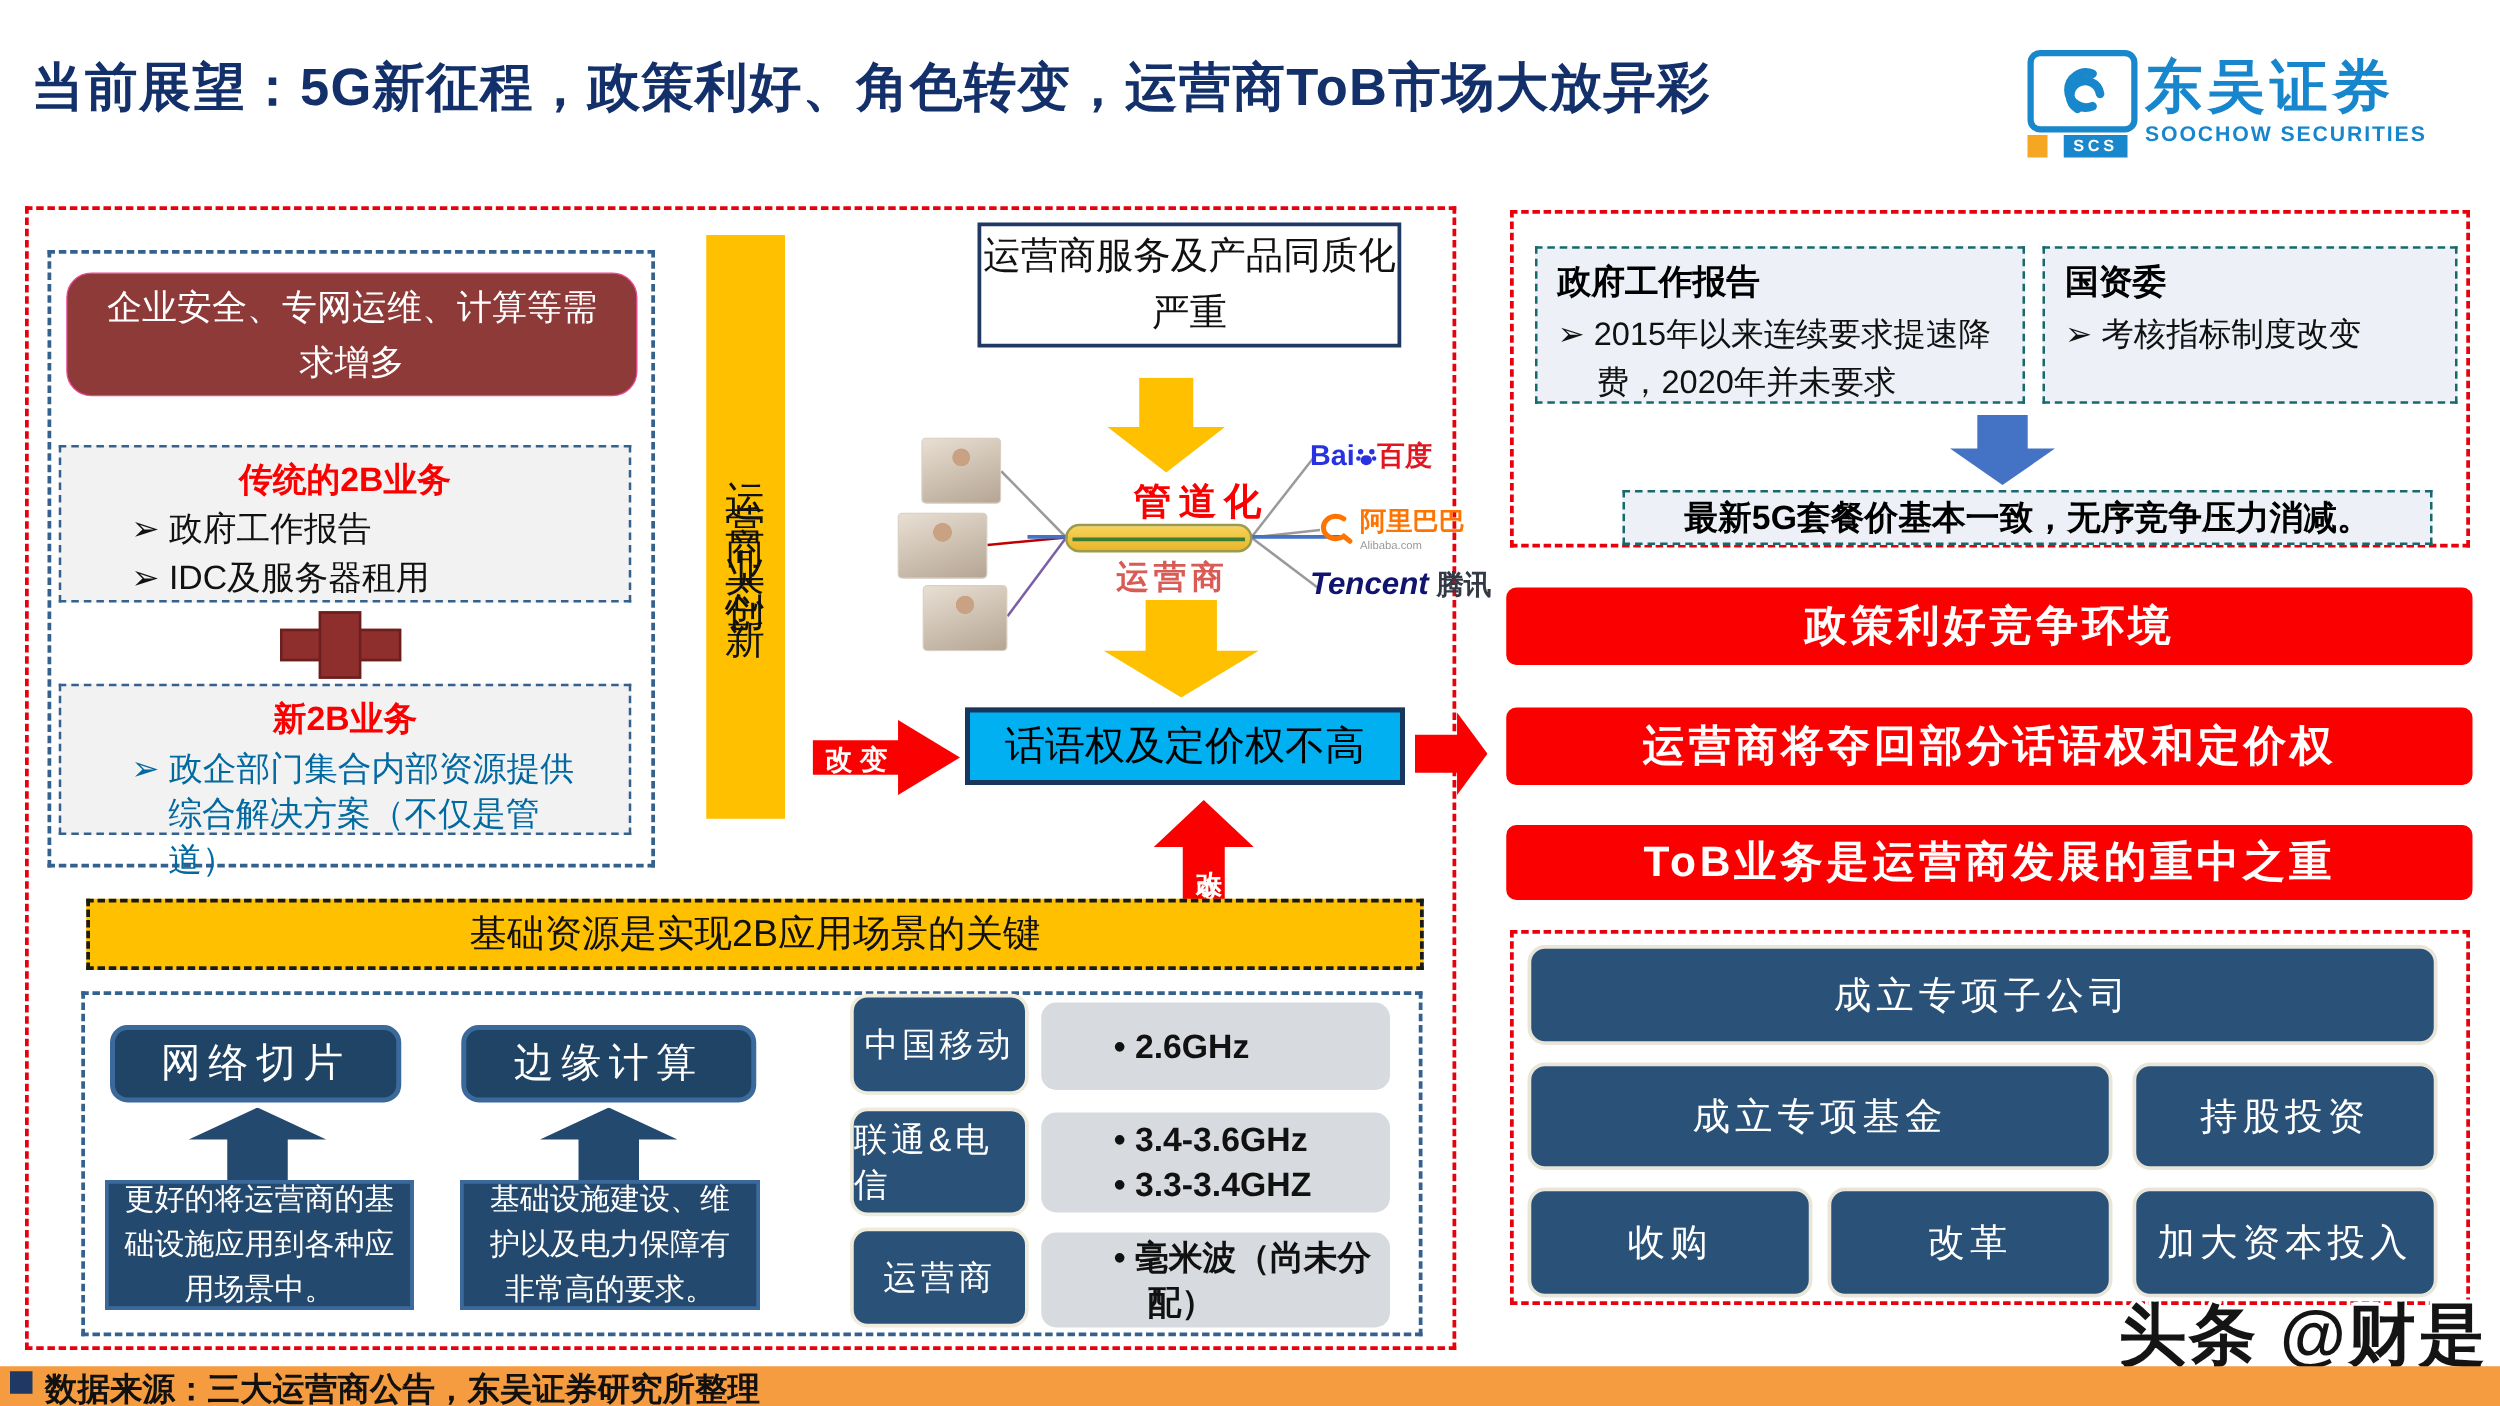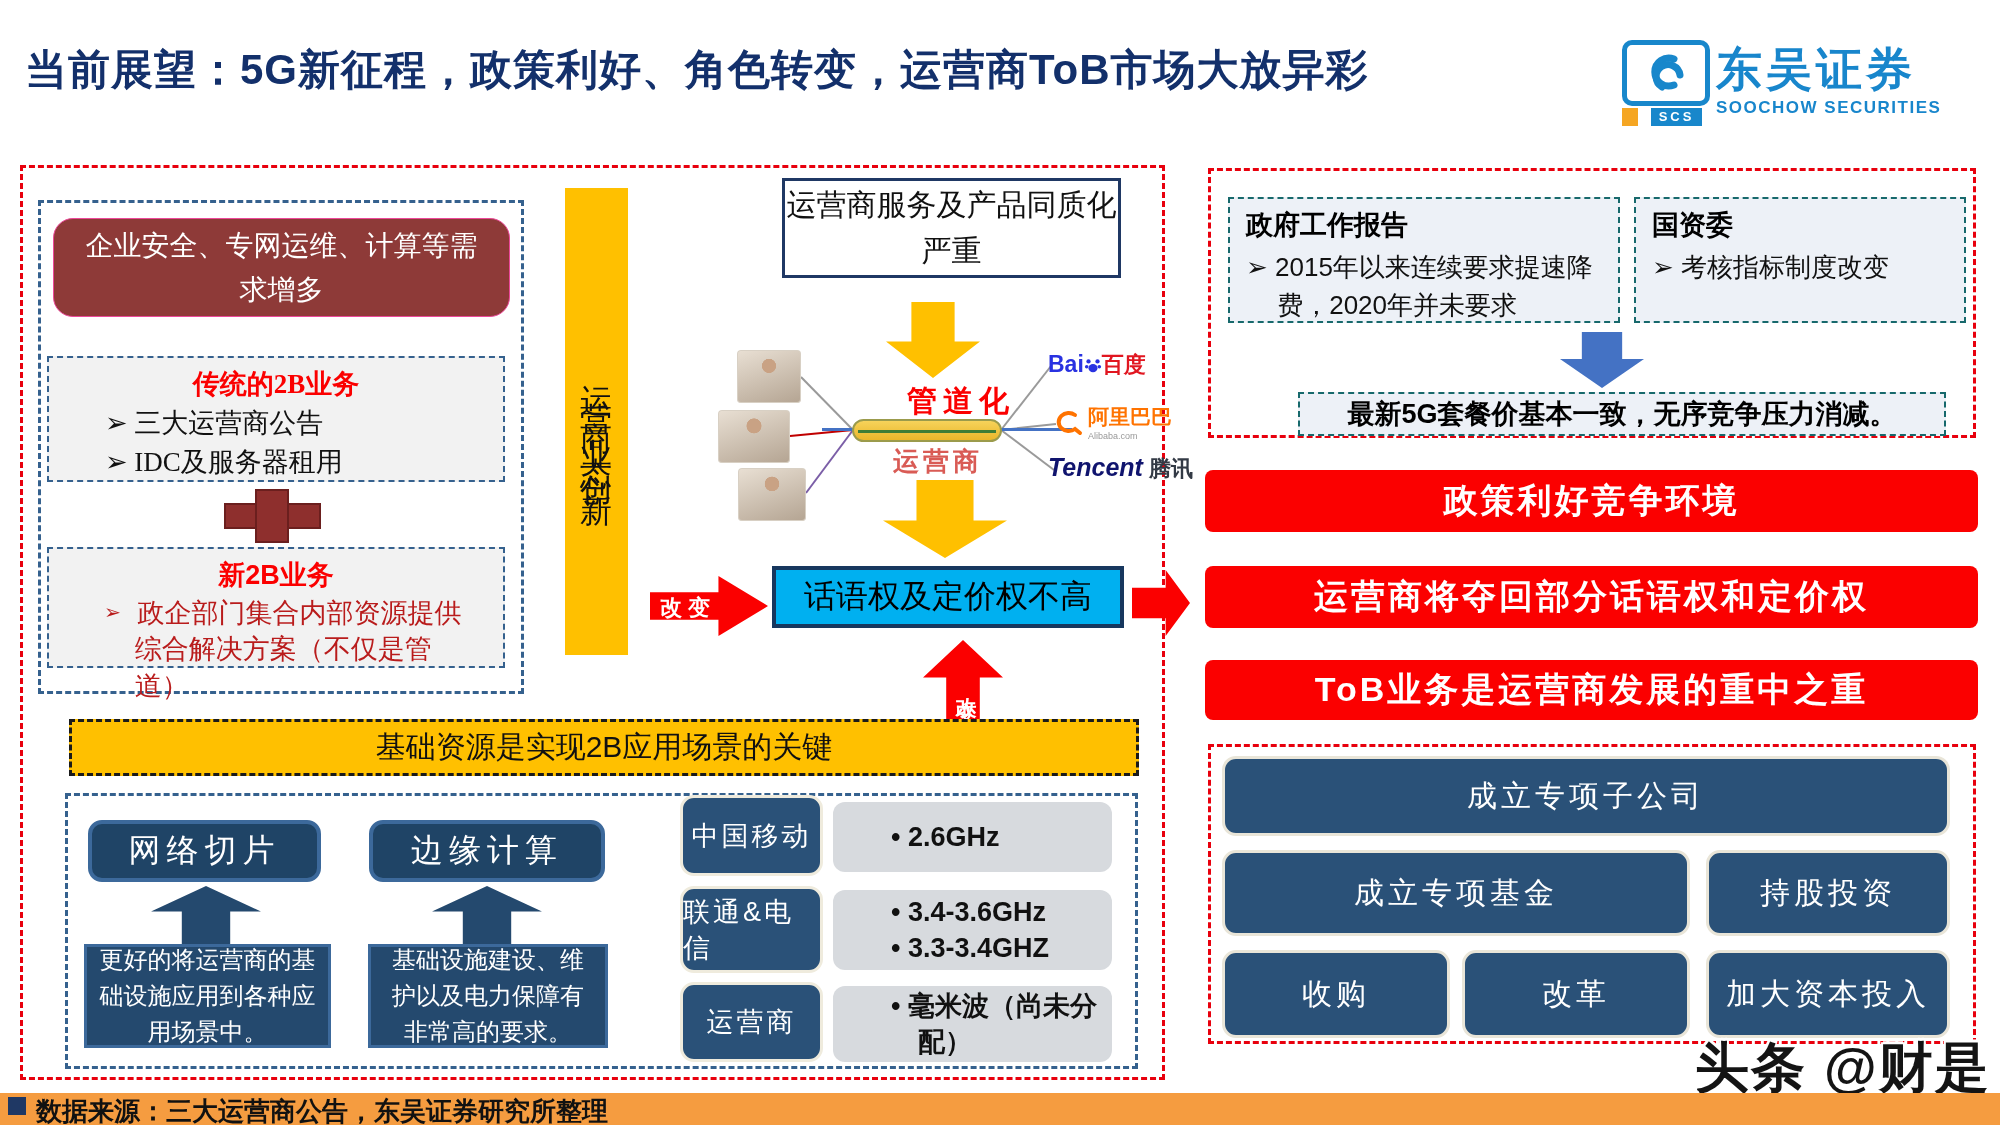--- a/index.html
+++ b/index.html
@@ -19,22 +19,22 @@
   
   .red-group{border:3px dashed #E8000D;}
   .blue-panel{border:3px dashed #35618E;}
   
   .darkred-box{background:#8E3A38;border:1px solid #ec4899;border-radius:20px;color:#fff;
                display:flex;align-items:center;justify-content:center;text-align:center;
                font-size:28px;line-height:1.55;padding:0 30px;}
   .biz-box{background:#F2F2F2;border:2px dashed #35618E;}
   .biz-title{font-size:27px;font-weight:bold;color:#FB0000;text-align:center;margin-top:8px;}
   .biz-item{font-size:27px;color:#111;margin:4px 0 0 56px;line-height:1.3;}
-  .biz-item-wrap{font-size:27px;color:#b91c1c;margin:4px 28px 0 56px;line-height:1.35;
-                 padding-left:1.1em;text-indent:-1.1em;font-family:Liberation Mono, monospace;}
+  .biz-item-wrap{font-size:27px;color:#0369a1;margin:4px 28px 0 56px;line-height:1.35;
+                 padding-left:1.1em;text-indent:-1.1em;}
   .plusbar{position:absolute;background:#8E2F2D;border:2px solid #6B1F1E;}
   .vbar{background:#FFC000;display:flex;align-items:center;justify-content:center;}
   .vbar-text{writing-mode:vertical-rl;font-size:32px;font-weight:500;color:#111;
              letter-spacing:18px;}
   .homog-box{background:#fff;border:3px solid #1F3864;display:flex;align-items:center;
              justify-content:center;text-align:center;font-size:30px;line-height:1.55;}
   .yellow-down{background:#FFC000;clip-path:polygon(27% 0,73% 0,73% 52%,100% 52%,50% 100%,0 52%,27% 52%);}
   .navy-up{background:#24496E;clip-path:polygon(50% 0,100% 44%,72% 44%,72% 100%,28% 100%,28% 44%,0 44%);}
   .blue-down{background:#4472C4;clip-path:polygon(26% 0,74% 0,74% 48%,100% 48%,50% 100%,0 48%,26% 48%);}
   .red-right{background:#FB0000;clip-path:polygon(0 27%,58% 27%,58% 0,100% 50%,58% 100%,58% 73%,0 73%);}
@@ -108,23 +108,23 @@
     <div class="logo-cn">东吴证券</div>
     <div class="logo-en">SOOCHOW SECURITIES</div>
   </div>
 
   <div class="abs red-group" style="left:20px;top:165px;width:1145px;height:915px;"></div>
 
   <div class="abs blue-panel" style="left:38px;top:200px;width:486px;height:494px;"></div>
 
   <div class="abs darkred-box" style="left:53px;top:218px;width:457px;height:99px;">企业安全、专网运维、计算等需求增多</div>
 
-  <div class="abs biz-box" style="left:47px;top:356px;width:458px;height:126px;font-family:Liberation Serif, serif;">
+  <div class="abs biz-box" style="left:47px;top:356px;width:458px;height:126px;">
     <div class="biz-title">传统的2B业务</div>
-    <div class="biz-item">➢ 三大运营商公告</div>
+    <div class="biz-item">➢ 政府工作报告</div>
     <div class="biz-item">➢ IDC及服务器租用</div>
   </div>
 
   <div class="abs" style="left:224px;top:489px;width:93px;height:50px;">
     <div class="plusbar" style="left:0;top:14px;width:93px;height:22px;"></div>
     <div class="plusbar" style="left:31px;top:0;width:30px;height:50px;"></div>
   </div>
 
   <div class="abs biz-box" style="left:47px;top:547px;width:458px;height:121px;">
     <div class="biz-title">新2B业务</div>

